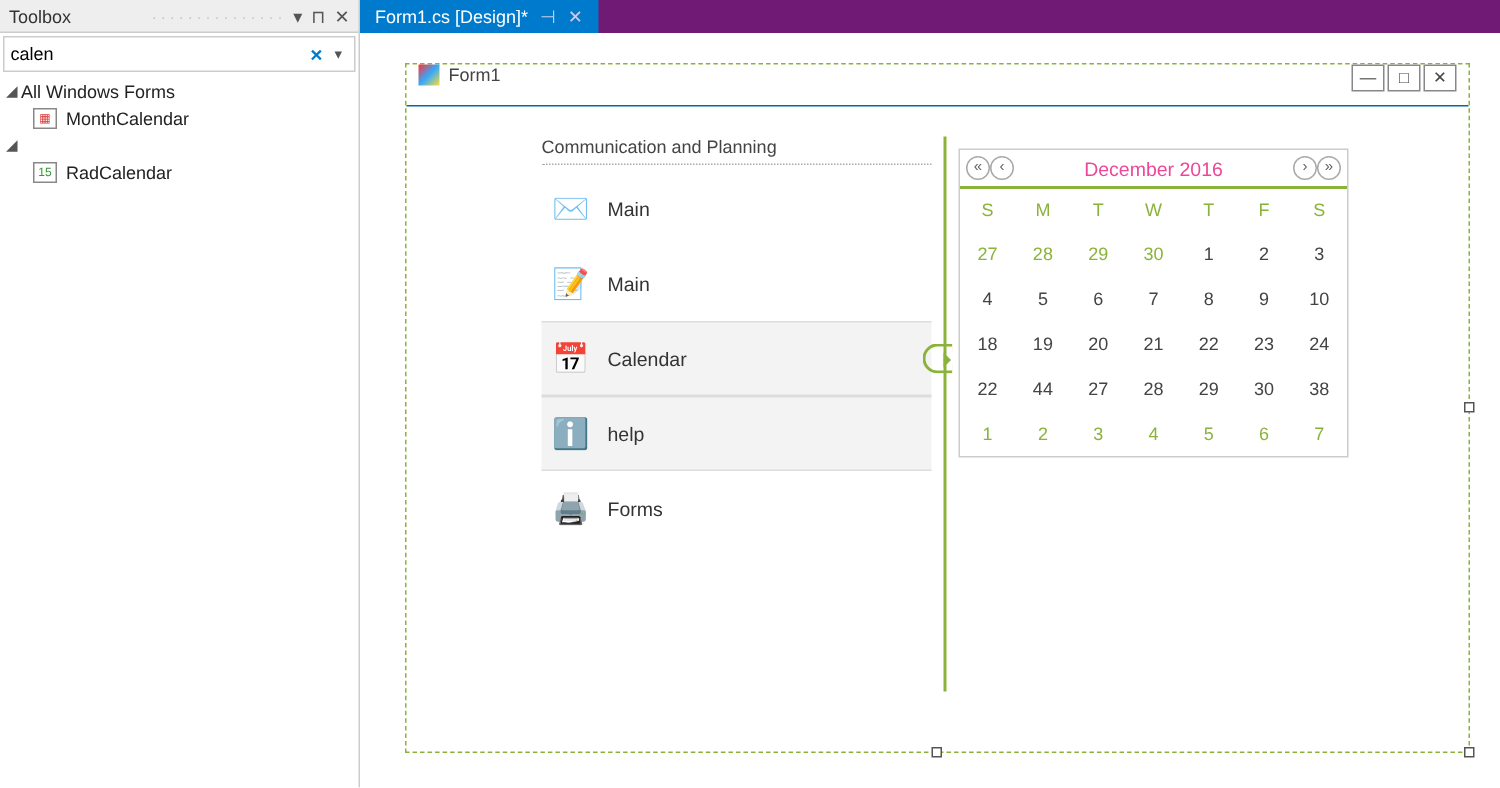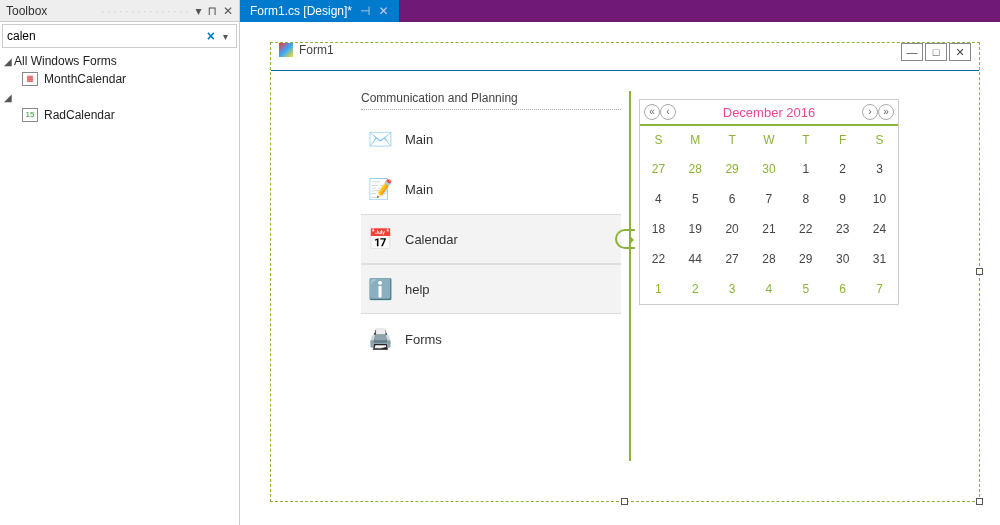--- a/index.html
+++ b/index.html
@@ -207,21 +207,21 @@
                   <td>23</td>
                   <td>24</td>
                 </tr>
                 <tr>
                   <td>22</td>
                   <td>44</td>
                   <td>27</td>
                   <td>28</td>
                   <td>29</td>
                   <td>30</td>
-                  <td>31</td>
+                  <td>38</td>
                 </tr>
                 <tr>
                   <td class="other">1</td>
                   <td class="other">2</td>
                   <td class="other">3</td>
                   <td class="other">4</td>
                   <td class="other">5</td>
                   <td class="other">6</td>
                   <td class="other">7</td>
                 </tr>

